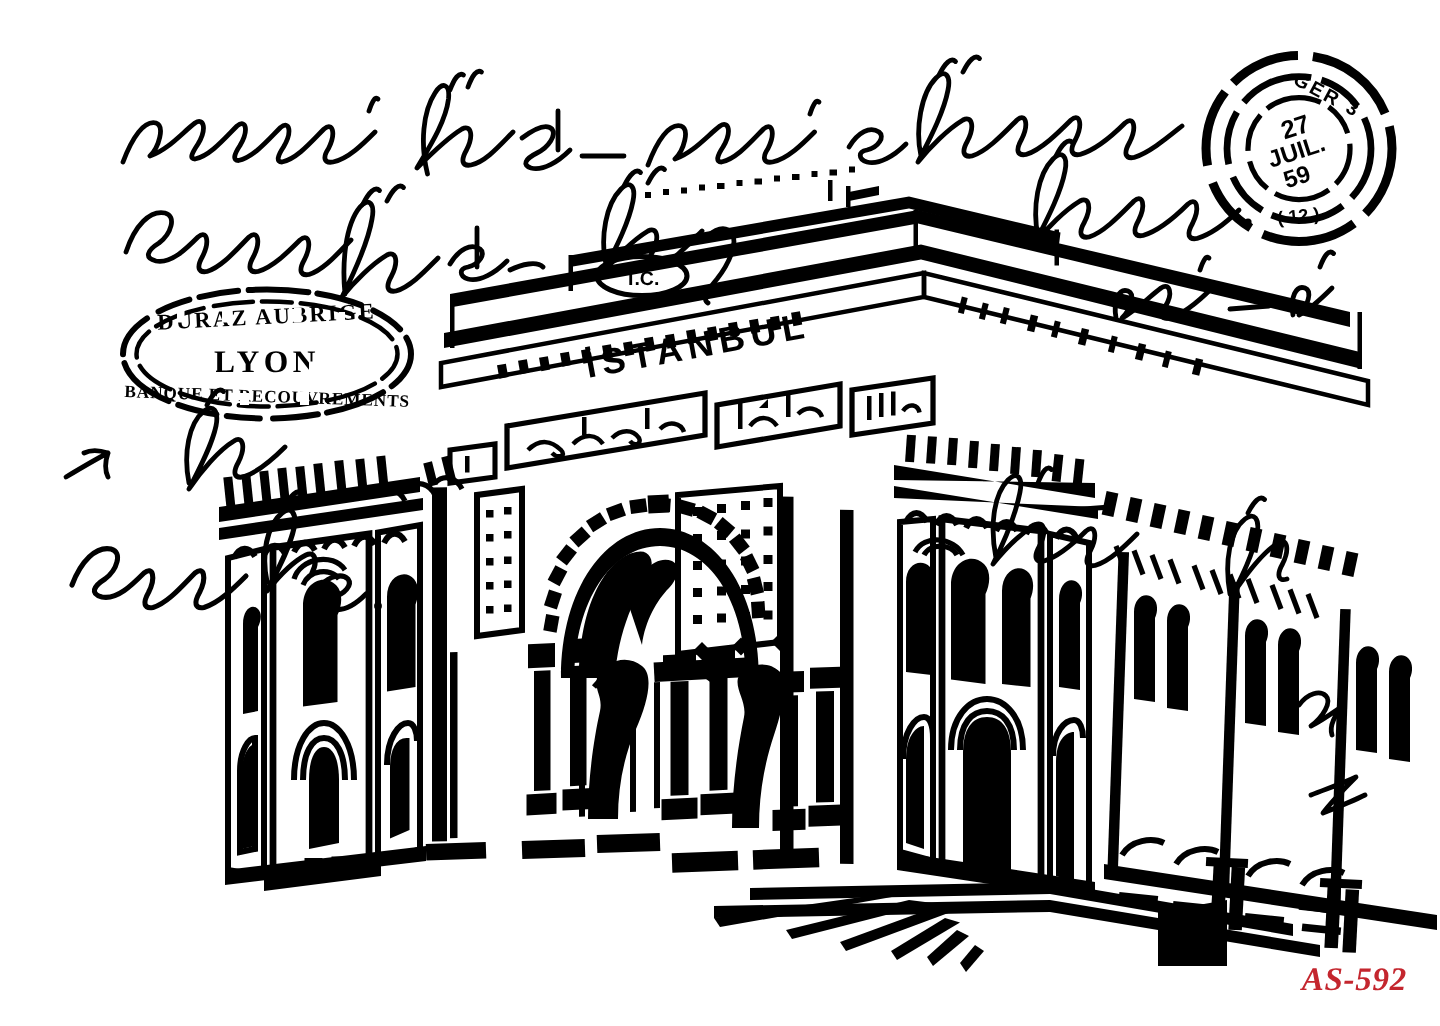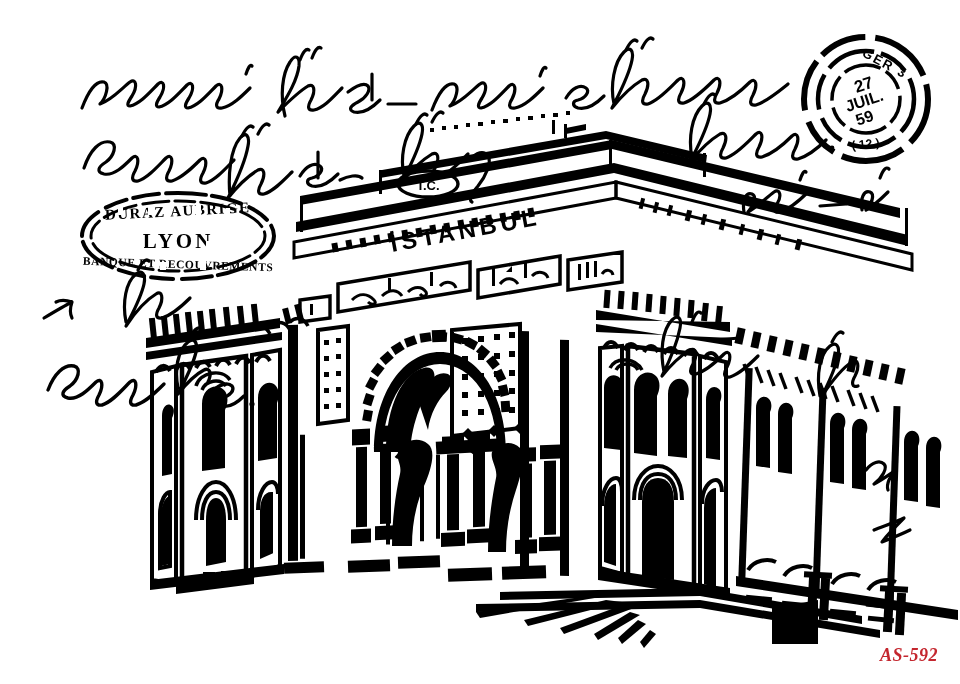--- a/index.html
+++ b/index.html
@@ -10,21 +10,21 @@
     background:#ffffff;
     overflow:hidden;
   }
   #art{position:absolute;left:0;top:0;width:960px;height:684px;}
   .sku{
     position:absolute;
     right:22px;bottom:18px;
     font-family:"Liberation Serif",serif;
     font-style:italic;
     font-weight:bold;
-    font-size:18px;
+    font-size:22px;
     letter-spacing:.5px;
     color:#c4262e;
     user-select:none;
   }
 </style>
 </head>
 <body>
 
 <div id="stage">
 

